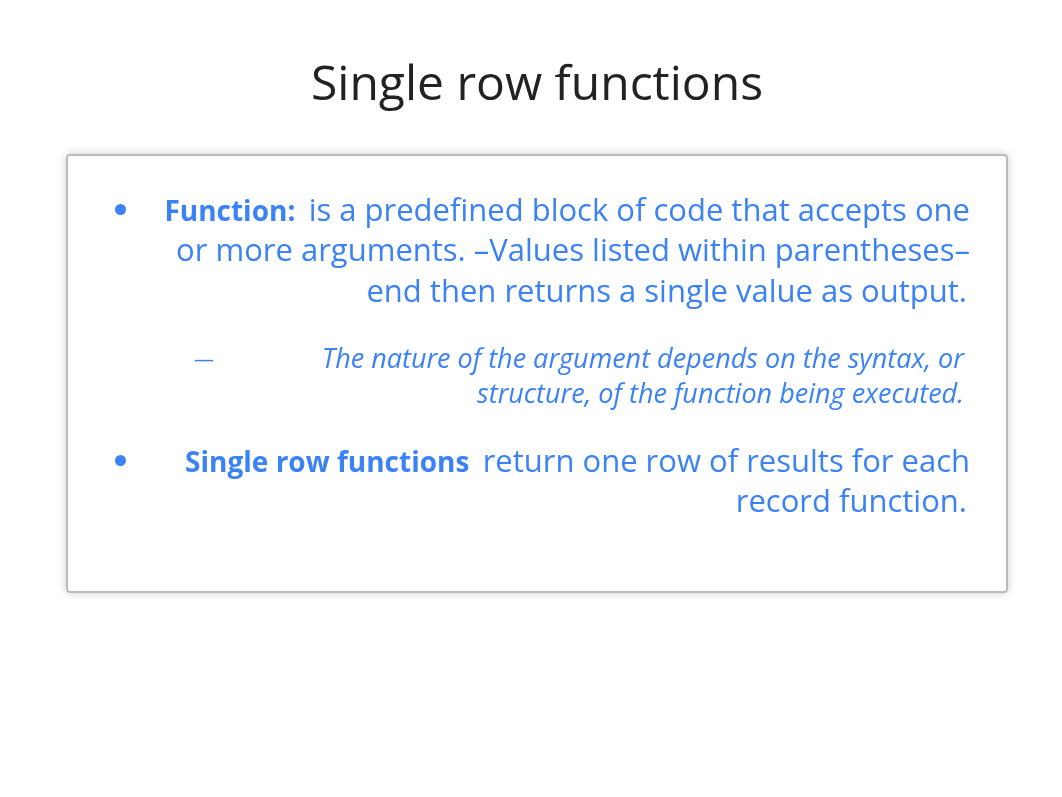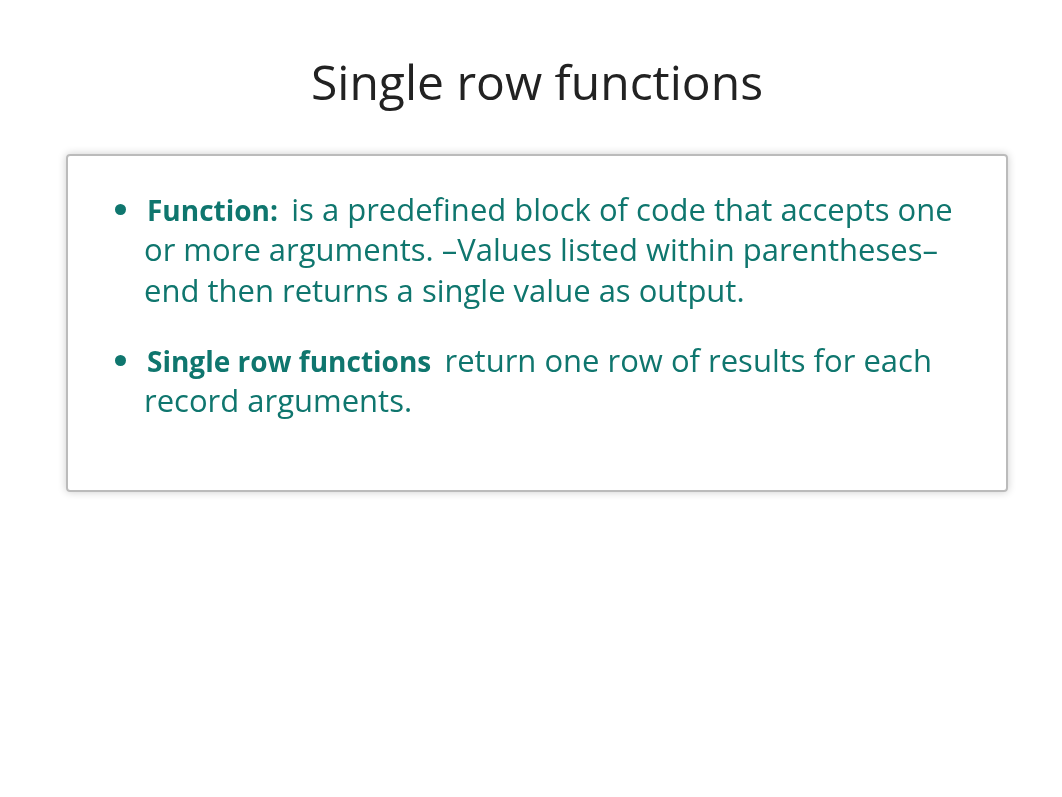--- a/index.html
+++ b/index.html
@@ -30,21 +30,22 @@
     margin: 0 10px;
   }
   ul.outer {
     list-style: disc;
     padding-left: 40px;
   }
   ul.outer > li {
     font-size: 31px;
     line-height: 1.3;
     margin-bottom: 30px;
-    color: #0f766e;
+    color: #3b82f6;
+    text-align: right;
   }
   .bold-label {
     font-weight: 700;
     font-size: 28px;
   }
   .sub-list {
     list-style: none;
     padding-left: 50px;
     margin-top: 30px;
   }
@@ -66,18 +67,21 @@
 </style>
 </head>
 <body>
 
 <h1 class="title">Single row functions</h1>
 
 <div class="content-box">
   <ul class="outer">
     <li>
       <span class="bold-label">Function: </span><span>is a predefined block of code that accepts one or more arguments. –Values listed within parentheses– end then returns a single value as output.</span>
+      <ul class="sub-list">
+        <li>The nature of the argument depends on the syntax, or structure, of the function being executed.</li>
+      </ul>
     </li>
     <li>
-      <span class="bold-label">Single row functions </span><span>return one row of results for each record arguments.</span>
+      <span class="bold-label">Single row functions </span><span>return one row of results for each record function.</span>
     </li>
   </ul>
 </div>
 
 </body></html>

